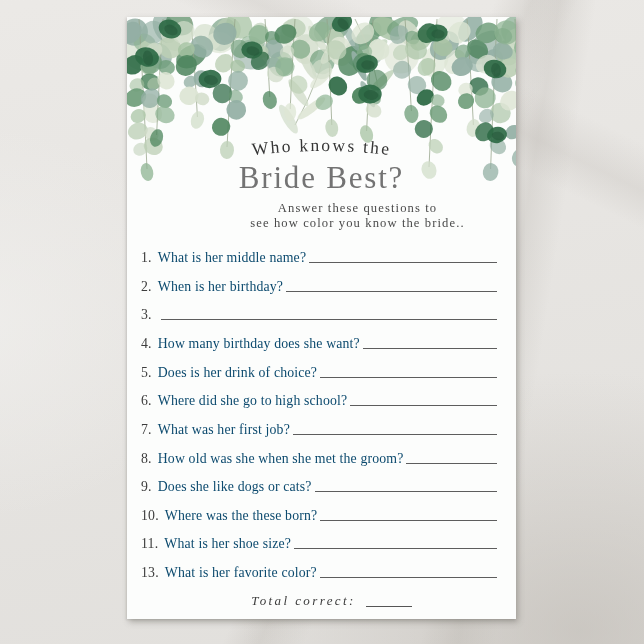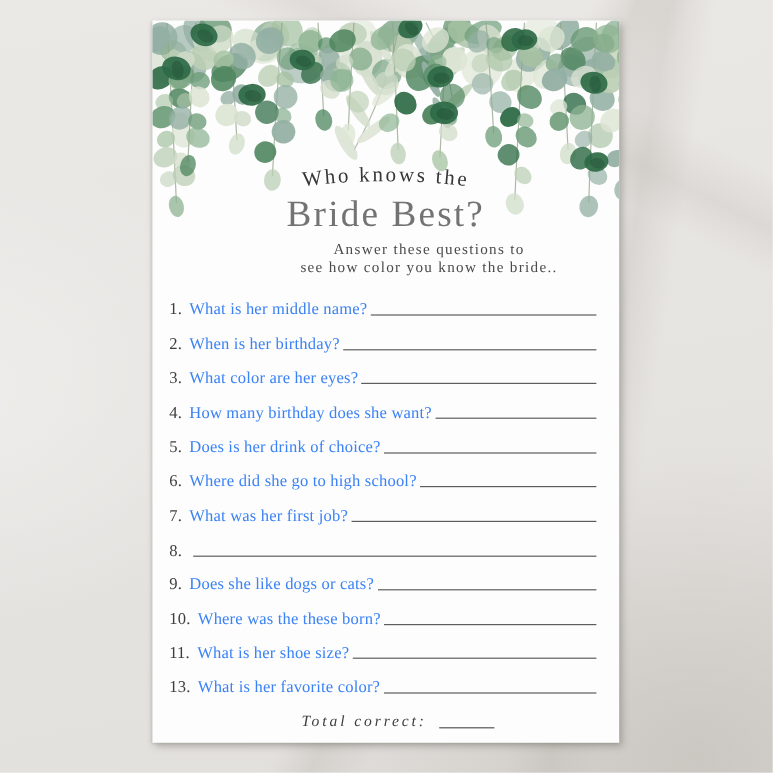--- a/index.html
+++ b/index.html
@@ -45,21 +45,21 @@
     letter-spacing:1.1px; color:#4a4a4a;margin-left:36px;
   }
 
   .questions { position:absolute; left:14px; right:19px; top:220.4px; }
   .q-row { height:28.65px; display:flex; align-items:flex-end; }
   .q-num {
     font-size:13.8px; color:#3d3d3d; margin-right:6px;
     letter-spacing:.2px; white-space:nowrap;
   }
   .q-text {
-    font-size:13.8px; color:#3b82f6; letter-spacing:.15px; white-space:nowrap;
+    font-size:13.8px; color:#0c4a6e; letter-spacing:.15px; white-space:nowrap;
   }
   .q-line {
     flex:1; height:0; border-bottom:1.2px solid #5d5d5d;
     margin-left:3px; margin-bottom:3px; min-width:20px;
   }
 
   .footer {
     position:absolute; left:0; right:0; top:576px;
     display:flex; justify-content:center; align-items:flex-end;margin-left:20px;
   }
@@ -315,21 +315,20 @@
       </div>
 
       <div class="q-row">
         <span class="q-num">2.</span>
         <span class="q-text">When is her birthday?</span>
         <span class="q-line"></span>
       </div>
 
       <div class="q-row">
         <span class="q-num">3.</span>
-        <span class="q-text">What color are her eyes?</span>
         <span class="q-line"></span>
       </div>
 
       <div class="q-row">
         <span class="q-num">4.</span>
         <span class="q-text">How many birthday does she want?</span>
         <span class="q-line"></span>
       </div>
 
       <div class="q-row">
@@ -345,20 +344,21 @@
       </div>
 
       <div class="q-row">
         <span class="q-num">7.</span>
         <span class="q-text">What was her first job?</span>
         <span class="q-line"></span>
       </div>
 
       <div class="q-row">
         <span class="q-num">8.</span>
+        <span class="q-text">How old was she when she met the groom?</span>
         <span class="q-line"></span>
       </div>
 
       <div class="q-row">
         <span class="q-num">9.</span>
         <span class="q-text">Does she like dogs or cats?</span>
         <span class="q-line"></span>
       </div>
 
       <div class="q-row">

